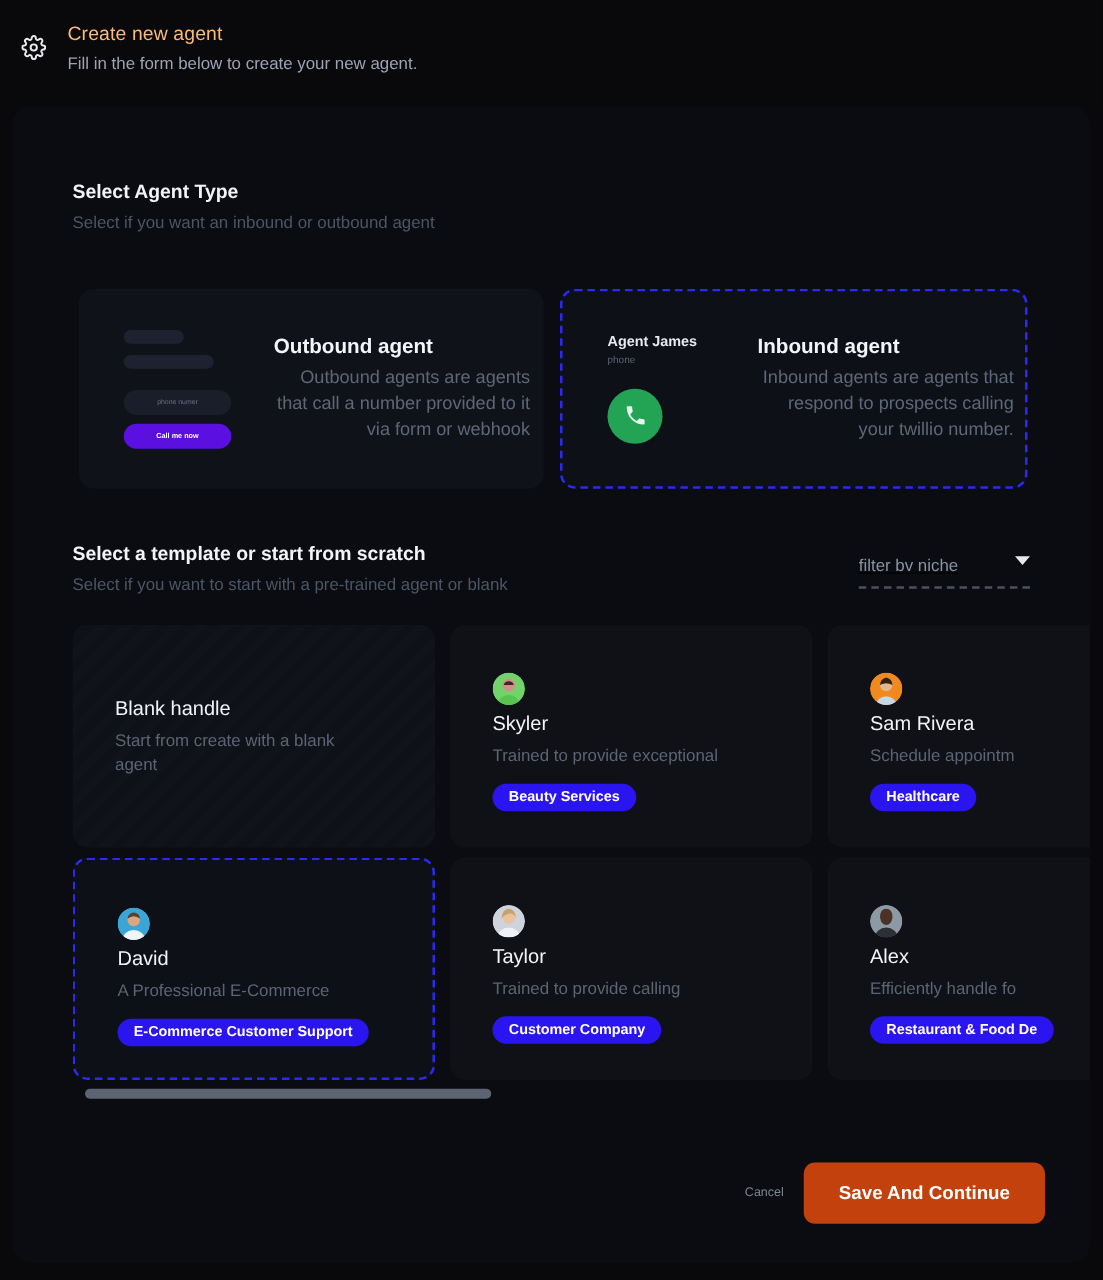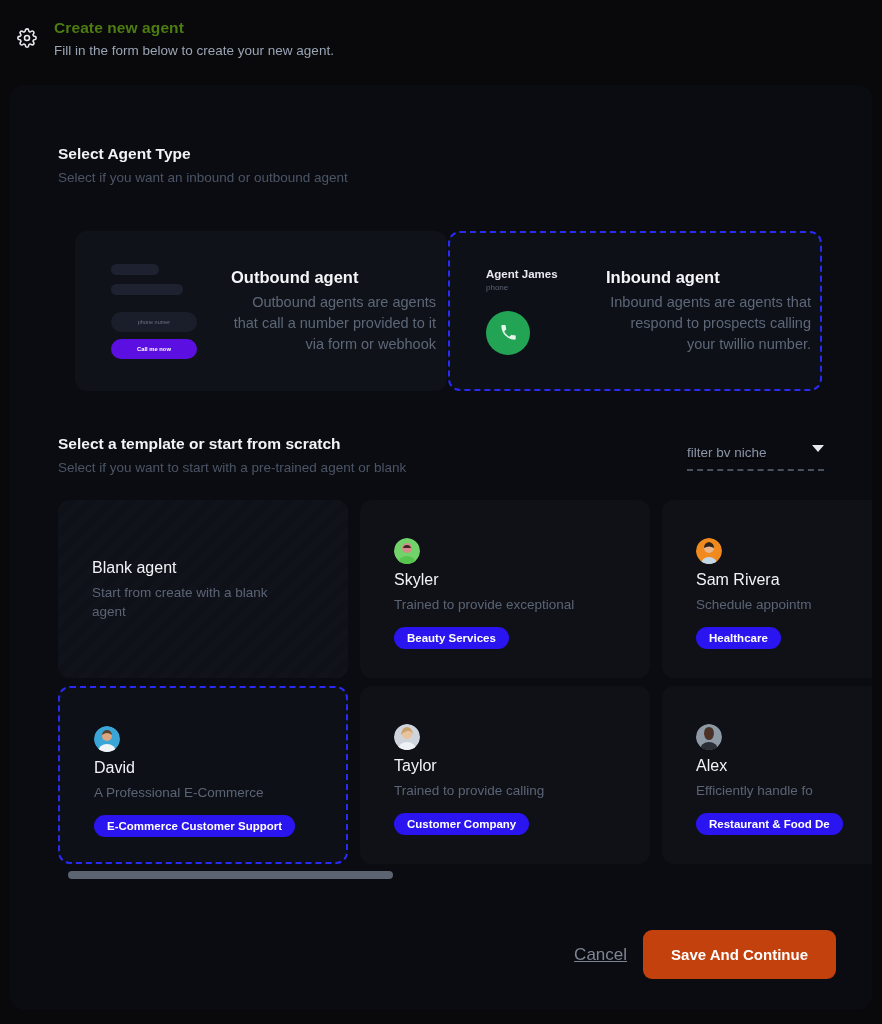--- a/index.html
+++ b/index.html
@@ -10,38 +10,38 @@
     overflow: hidden;
   }
   body { position: relative; }
 
   
   .header { position: absolute; top: 0; left: 0; width: 882px; height: 85px;
             background: #09090b; display: flex; align-items: flex-start; padding: 18px 0 0 0; }
   .gear-wrap { width: 54px; display: flex; justify-content: center; padding-top: 10px; }
   .gear svg { display: block; }
   .header-text { padding-top: 1px; }
-  .header-title { color: #4d7c0f; font-size: 15.5px; font-weight: bold; letter-spacing: .1px; }
+  .header-title { color: #fdba74; font-size: 15.5px; font-weight: normal; letter-spacing: .1px; }
   .header-sub { color: #9aa4b5; font-size: 13.5px; margin-top: 6px; }
 
   
   .panel { position: absolute; left: 10px; top: 85px; width: 862px; height: 925px;
            background: #0b0c12; border-radius: 14px; overflow: hidden; }
 
   .section-title { color: #f2f3f6; font-size: 15.5px; font-weight: bold; }
   .section-sub { color: #4c5565; font-size: 13.5px; margin-top: 7px; }
 
   .sec1 { position: absolute; left: 48px; top: 60px; }
   .sec2 { position: absolute; left: 48px; top: 350px; }
 
   
   .type-row { position: absolute; left: 50px; top: 146px; width: 772px; height: 160px; }
   .type-card { position: absolute; top: 0; height: 160px; border-radius: 12px;
                display: flex; align-items: center; }
-  .type-card.outbound { left: 15px; width: 372px; background: #101219; }
+  .type-card.outbound { left: 3px; width: 372px; background: #101219; }
   .type-card.inbound  { left: 388px; width: 374px; background: #0e1018;
                         border: 2px dashed #2a2af5; }
 
   .mock { width: 150px; padding-left: 36px; }
   .skel { background: #1e2230; border-radius: 8px; height: 11px; }
   .skel.a { width: 48px; }
   .skel.b { width: 72px; margin-top: 9px; }
   .mock-input { margin-top: 17px; width: 86px; height: 20px; border-radius: 10px;
                 background: #1a1e2a; color: #6b7384; font-size: 5.5px;
                 display: flex; align-items: center; justify-content: center; }
@@ -90,21 +90,21 @@
   .badge { display: inline-block; margin-top: 13px; background: #2a14ef; color: #ffffff;
            font-size: 11.5px; font-weight: bold; border-radius: 11px; padding: 5px 13px; white-space: nowrap; }
 
   
   .scrollbar { position: absolute; left: 48px; top: 786px; width: 814px; height: 8px; }
   .thumb { position: absolute; left: 10px; top: 0; width: 325px; height: 8px;
            border-radius: 4px; background: #5d6471; }
 
   
   .footer { position: absolute; right: 36px; top: 845px; display: flex; align-items: center; }
-  .cancel { color: #7d8492; font-size: 17px; padding: 10px 16px; text-decoration: underline; }
+  .cancel { color: #7d8492; font-size: 10px; padding: 10px 16px; }
   .save { background: #c2410c; color: #ffffff; font-size: 15px; font-weight: bold;
           border: none; border-radius: 9px; padding: 16px 28px; font-family: "Liberation Sans", sans-serif; }
 </style>
 </head>
 <body>
 
 <div class="header">
   <div class="gear-wrap">
     <span class="gear">
       <svg width="20" height="20" viewBox="0 0 24 24" fill="none" stroke="#e9eaee" stroke-width="1.9">
@@ -169,21 +169,21 @@
       <span class="caret"></span>
     </div>
     <div class="filter-line"></div>
   </div>
 
   <div class="grid-clip">
     <div class="grid">
 
       <div class="tcard blank c0">
         <div class="tbody blank-body">
-          <div class="tname">Blank agent</div>
+          <div class="tname">Blank handle</div>
           <div class="tdesc wrap">Start from create with a blank agent</div>
         </div>
       </div>
 
       <div class="tcard c1">
         <div class="tbody">
           <div class="avatar">
             <svg width="26" height="26" viewBox="0 0 26 26">
               <circle cx="13" cy="13" r="13" fill="#72d36a"></circle>
               <circle cx="13" cy="10" r="5" fill="#d88b8b"></circle>

